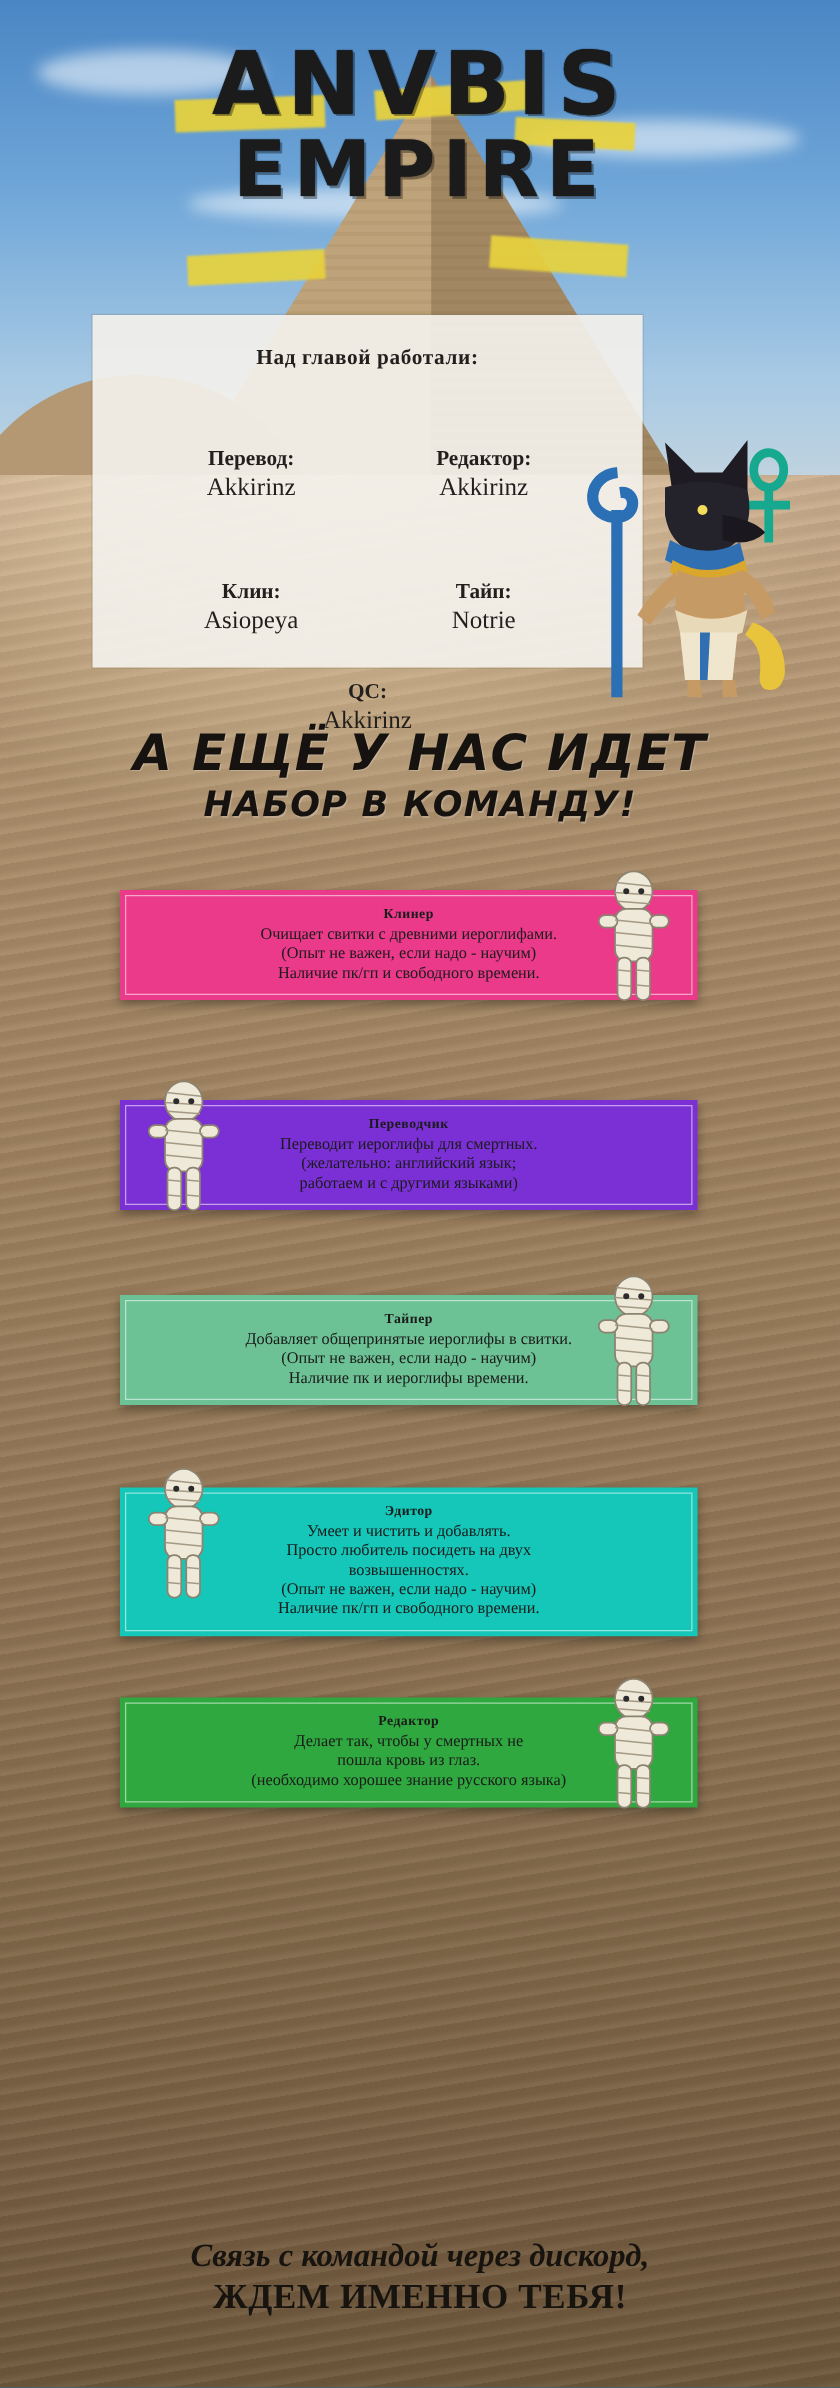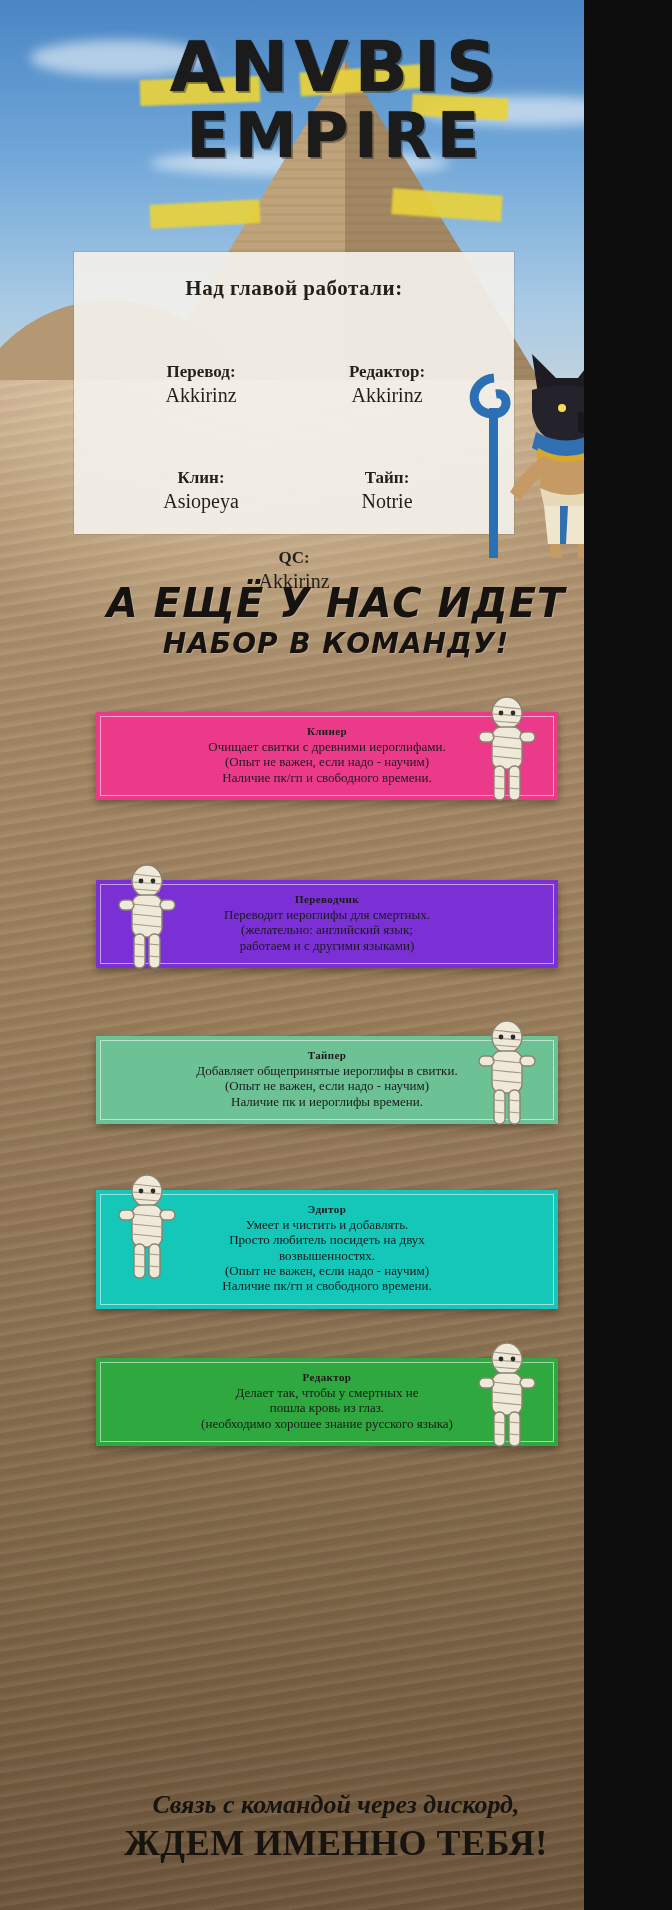--- a/index.html
+++ b/index.html
@@ -5,21 +5,21 @@
   html, body {
     margin: 0;
     padding: 0;
     background: #0d0d0d;
   }
   body {
     font-family: "Liberation Serif", serif;
   }
   .page {
     position: relative;
-    width: 584px;
+    width: 672px;
     height: 1910px;
     overflow: hidden;
     background: #7dd3fc;
   }
 
   
   .bg-sky {
     position: absolute;
     left: 0; top: 0;
     width: 672px;
@@ -125,21 +125,21 @@
     top: 252px;
     width: 440px;
     height: 282px;
     background: rgba(243,241,236,0.92);
     box-shadow: 0 0 0 1px rgba(120,110,95,0.25);
     z-index: 5;
     text-align: center;
     color: #221f1c;
   }
   .credits-title {
-    font-size: 21px;
+    font-size: 17px;
     font-weight: bold;
     letter-spacing: .5px;
     margin-top: 24px;
   }
   .credits-grid {
     display: flex;
     justify-content: center;
     gap: 36px;
     margin-top: 26px;
   }
@@ -229,21 +229,21 @@
     z-index: 6;
     color: #17130f;
   }
   .footer-l1 {
     font-size: 26px;
     font-weight: bold;
     font-style: italic;
     font-family: "Liberation Serif", serif;
   }
   .footer-l2 {
-    font-size: 36px;
+    font-size: 28px;
     font-weight: bold;
     font-family: "Liberation Serif", serif;
     margin-top: 2px;
     letter-spacing: .5px;
   }
 </style>
 </head>
 <body>
 
 <div class="page">

